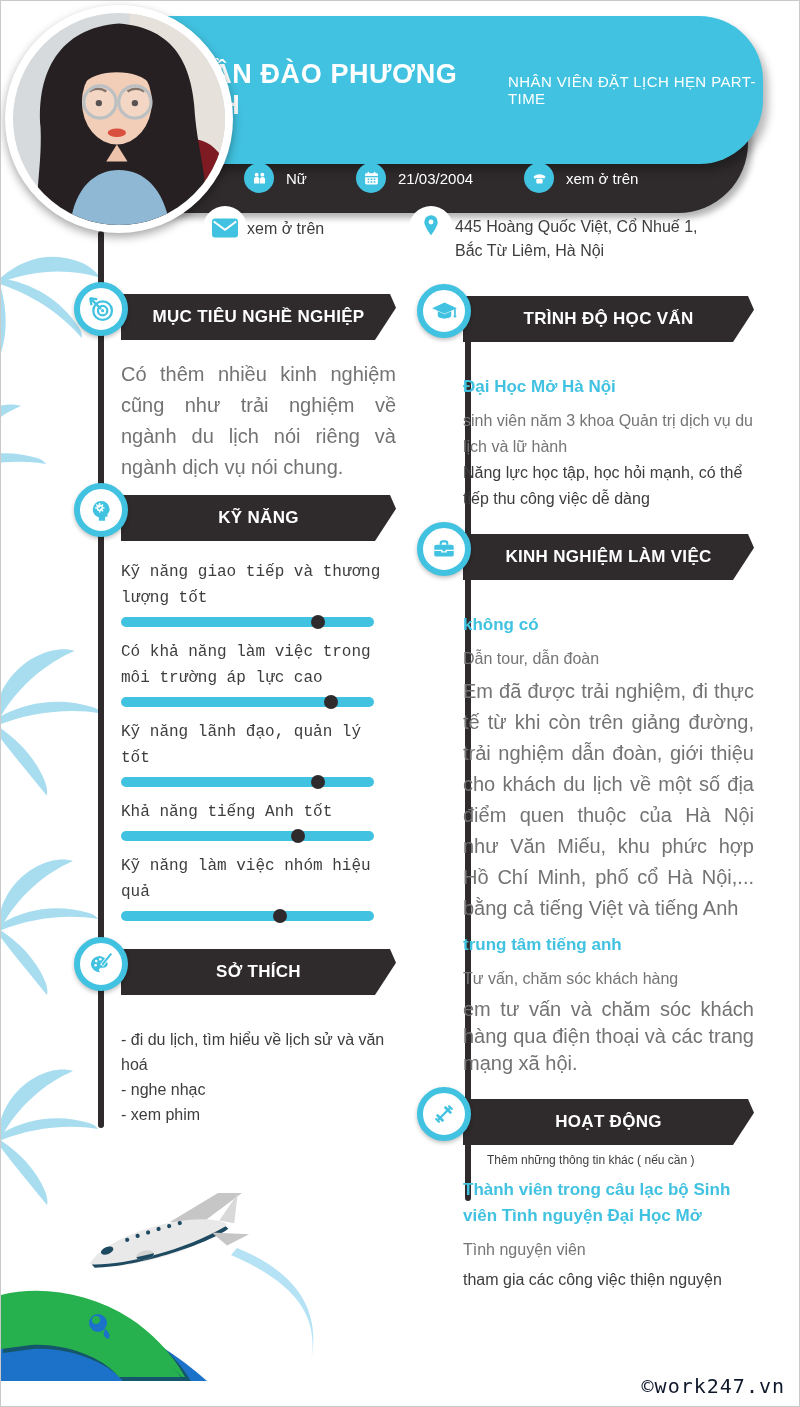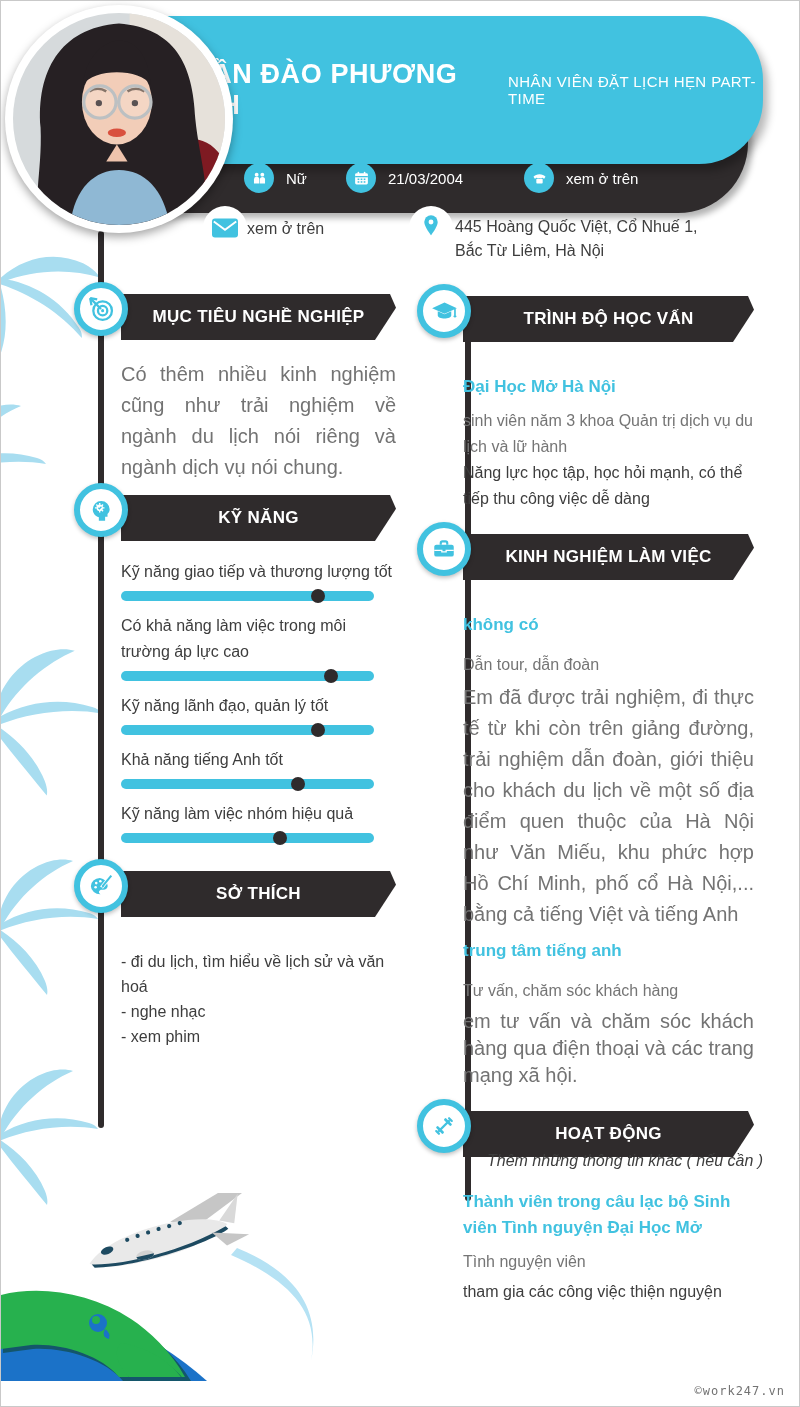--- a/index.html
+++ b/index.html
@@ -68,31 +68,31 @@
     box-shadow:0 2px 4px rgba(0,0,0,.25);
   }
   .col-left  .sec-icon { left:-47px; }
   .col-right .sec-icon { left:-46px; }
   .para  { font-size:20px; color:#737373; line-height:31px; text-align:justify; }
   .body-line { font-size:16px; color:#3d3d3d; line-height:26px; }
   .blue-heading { font-size:17px; font-weight:bold; color:#41c2e0; line-height:26px; }
   .muted { font-size:16px; color:#757575; line-height:26px; }
   
   .skill { margin-bottom:12px; }
-  .skill-label { font-size:16px; color:#3d3d3d; line-height:26px; }
+  .skill-label { font-size:16px; color:#3d3d3d; line-height:26px;font-family:Liberation Mono, monospace; }
   .skill-track { position:relative; margin-top:6px; width:253px; height:10px;
     background:#41c2e0; border-radius:5px; }
   .skill-dot { position:absolute; top:-2px; width:14px; height:14px;
     background:#2f2b2c; border-radius:50%; }
   .hobby-line { font-size:16px; color:#3d3d3d; line-height:25px; }
   .extra-note { position:absolute; left:486px; top:1146px; z-index:2;
-    font-size:16px; color:#3d3d3d; line-height:27px;font-style:italic; }
+    font-size:12px; color:#3d3d3d; line-height:27px; }
   .watermark { position:absolute; right:14px; bottom:8px; z-index:4;
-    font-family:"DejaVu Sans Mono",monospace; font-size:12px; color:#737373; letter-spacing:1px; }
-  .mt20{margin-top:32px}.mt19{margin-top:19px}.mt18{margin-top:18px}.mt8{margin-top:8px}.mt6{margin-top:14px}.mt4{margin-top:4px}
+    font-family:"DejaVu Sans Mono",monospace; font-size:20px; color:#0f172a; letter-spacing:1px; }
+  .mt20{margin-top:32px}.mt19{margin-top:19px}.mt18{margin-top:18px}.mt8{margin-top:8px}.mt6{margin-top:8px}.mt4{margin-top:4px}
 </style>
 </head>
 <body>
 
 <svg width="0" height="0" style="position:absolute">
   <defs>
     <g id="palmcrown">
       <path d="M4 75 C8 44 28 18 58 10 C66 8 74 8 80 10 C52 22 24 46 8 77 Z"></path>
       <path d="M4 75 C30 58 64 52 96 62 C100 63 103 65 105 68 C72 62 34 68 6 80 Z"></path>
       <path d="M4 77 C22 88 42 106 52 130 C54 135 55 140 54 144 C36 122 16 98 3 80 Z"></path>
@@ -132,21 +132,21 @@
     <span class="info-icon">
       <svg width="17" height="17" viewBox="0 0 24 24" fill="#fff">
           <circle cx="8" cy="6.6" r="2.7"></circle>
           <path d="M4.2 19 v-5.6 a3.8 3.8 0 0 1 7.6 0 V19 Z"></path>
           <circle cx="16" cy="6.6" r="2.7"></circle>
           <path d="M12.6 19 v-5.6 a3.6 3.6 0 0 1 7.2 0 V19 Z"></path>
         </svg>
     </span>
     <span class="info-label">Nữ</span>
   </div>
-  <div class="info-item" style="left:345px; top:162px;">
+  <div class="info-item" style="left:355px; top:162px;">
     <span class="info-icon">
       <svg width="17" height="17" viewBox="0 0 24 24">
           <rect x="3" y="4.5" width="18" height="16" rx="2" fill="#fff"></rect>
           <rect x="3" y="8.5" width="18" height="1.8" fill="#41c2e0"></rect>
           <g fill="#41c2e0">
             <rect x="6.5" y="12" width="2.4" height="2.2"></rect>
             <rect x="10.8" y="12" width="2.4" height="2.2"></rect>
             <rect x="15.1" y="12" width="2.4" height="2.2"></rect>
             <rect x="6.5" y="15.8" width="2.4" height="2.2"></rect>
             <rect x="10.8" y="15.8" width="2.4" height="2.2"></rect>

